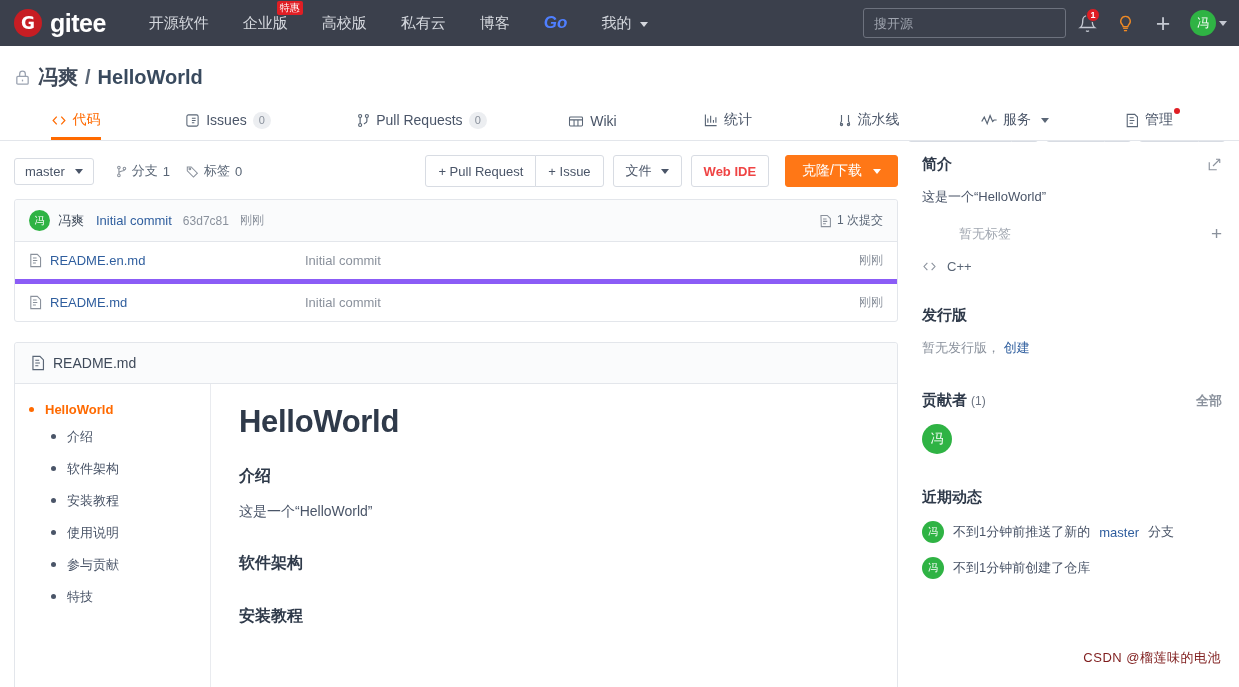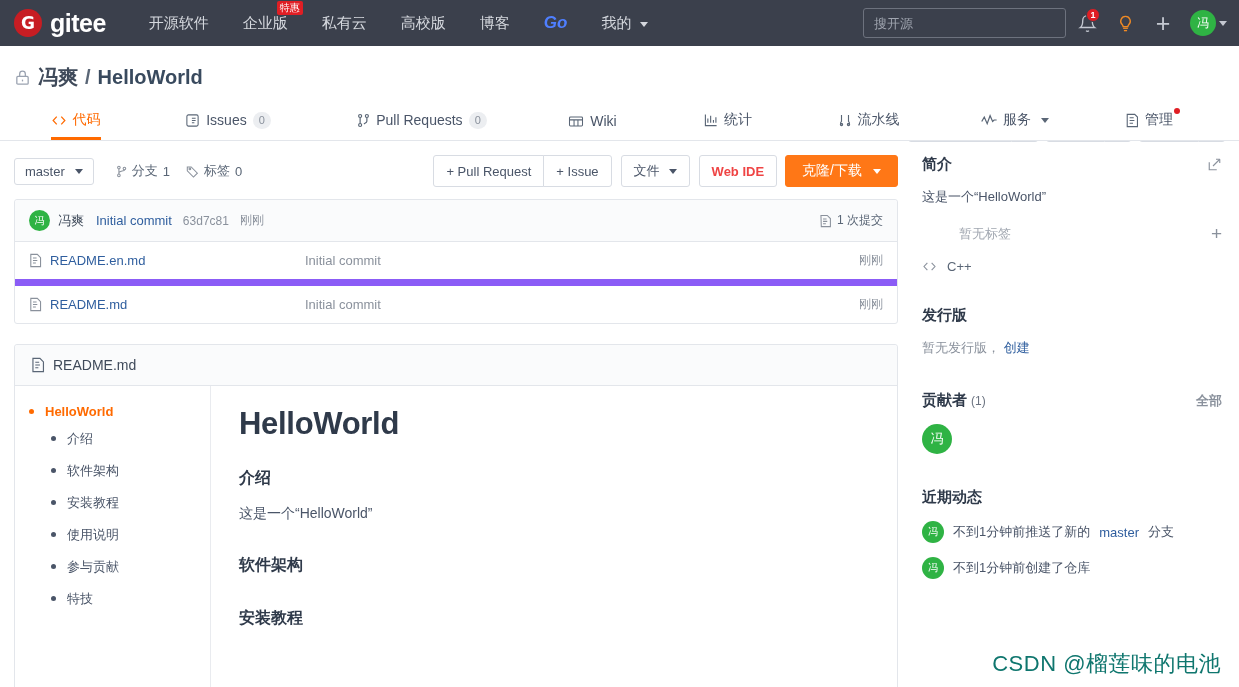--- a/index.html
+++ b/index.html
@@ -200,21 +200,21 @@
     display: flex; align-items: center; gap: 5px;
     cursor: pointer;
     margin-left: -1px;
   }
   .tb-btn:first-child { border-radius: 3px 0 0 3px; margin-left: 0; }
   .tb-btn.sep-gap { margin-left: 9px; border-radius: 3px; }
   .tb-btn.webide { font-weight: bold; color: #ef4444; border-radius: 3px; margin-left: 9px; }
   .tb-btn.group-end { border-radius: 0 3px 3px 0; }
   .tb-btn.clone {
     background: #ff7716; border-color: #ff7716; color: #fff;
-    border-radius: 3px; margin-left: 8px;
+    border-radius: 3px; margin-left: 16px;
     padding: 0 16px; font-size: 14px;
   }
 
   
   .panel {
     border: 1px solid #e3e6eb; border-radius: 3px;
     background: #fff;
   }
   .commit-bar {
     display: flex; align-items: center;
@@ -234,21 +234,21 @@
   .c-msg { color: #2f5e9e; margin-right: 11px; cursor: pointer; }
   .c-sha { color: #8a919c; margin-right: 11px; font-size: 12px; }
   .c-time { color: #8a919c; font-size: 12px; }
   .c-count {
     margin-left: auto; color: #5a6676; font-size: 12px;
     display: flex; align-items: center; gap: 5px; cursor: pointer;
   }
   .file-row {
     display: flex; align-items: center;
     padding: 10px 14px;
-    border-bottom: 7px solid #8b5cf6;
+    border-bottom: 5px solid #8b5cf6;
     font-size: 13px;
   }
   .file-row:last-child { border-bottom: none; }
   .file-name {
     color: #2f5e9e; cursor: pointer;
     display: flex; align-items: center; gap: 8px;
     width: 276px; flex: none;
   }
   .file-commit { color: #8a919c; flex: 1; }
   .file-time { color: #8a919c; font-size: 12px; }
@@ -311,22 +311,22 @@
     width: 30px; height: 30px; border-radius: 50%;
     background: #2fb344; color: #fff; font-size: 13px;
     display: flex; align-items: center; justify-content: center;
   }
   .act-row {
     display: flex; align-items: center; gap: 9px;
     font-size: 13px; color: #4a5568; margin-bottom: 14px;
   }
   .act-row .br { color: #2f5e9e; }
   .watermark {
-    position: absolute; right: 18px; bottom: 8px;
-    font-size: 22px; color: #0f766e;
+    position: absolute; right: 18px; bottom: 20px;
+    font-size: 13px; color: #7f1d1d;
     letter-spacing: 0.5px;
     pointer-events: none;
   }
   .page-wrap { position: relative; width: 1239px; height: 687px; }
 
   svg { display: block; }
 </style>
 </head>
 <body>
 
@@ -340,24 +340,24 @@
 
     <div class="nav-links">
       <div class="nav-link">
         <span>开源软件</span>
       </div>
       <div class="nav-link">
         <span>企业版</span>
         <span class="nav-badge">特惠</span>
       </div>
       <div class="nav-link">
+        <span>高校版</span>
+      </div>
+      <div class="nav-link">
         <span>私有云</span>
-      </div>
-      <div class="nav-link">
-        <span>高校版</span>
       </div>
       <div class="nav-link">
         <span>博客</span>
       </div>
       <div class="nav-link go">
         <span>Go</span>
       </div>
       <div class="nav-link">
         <span>我的</span>
         <span class="caret-down"></span>

